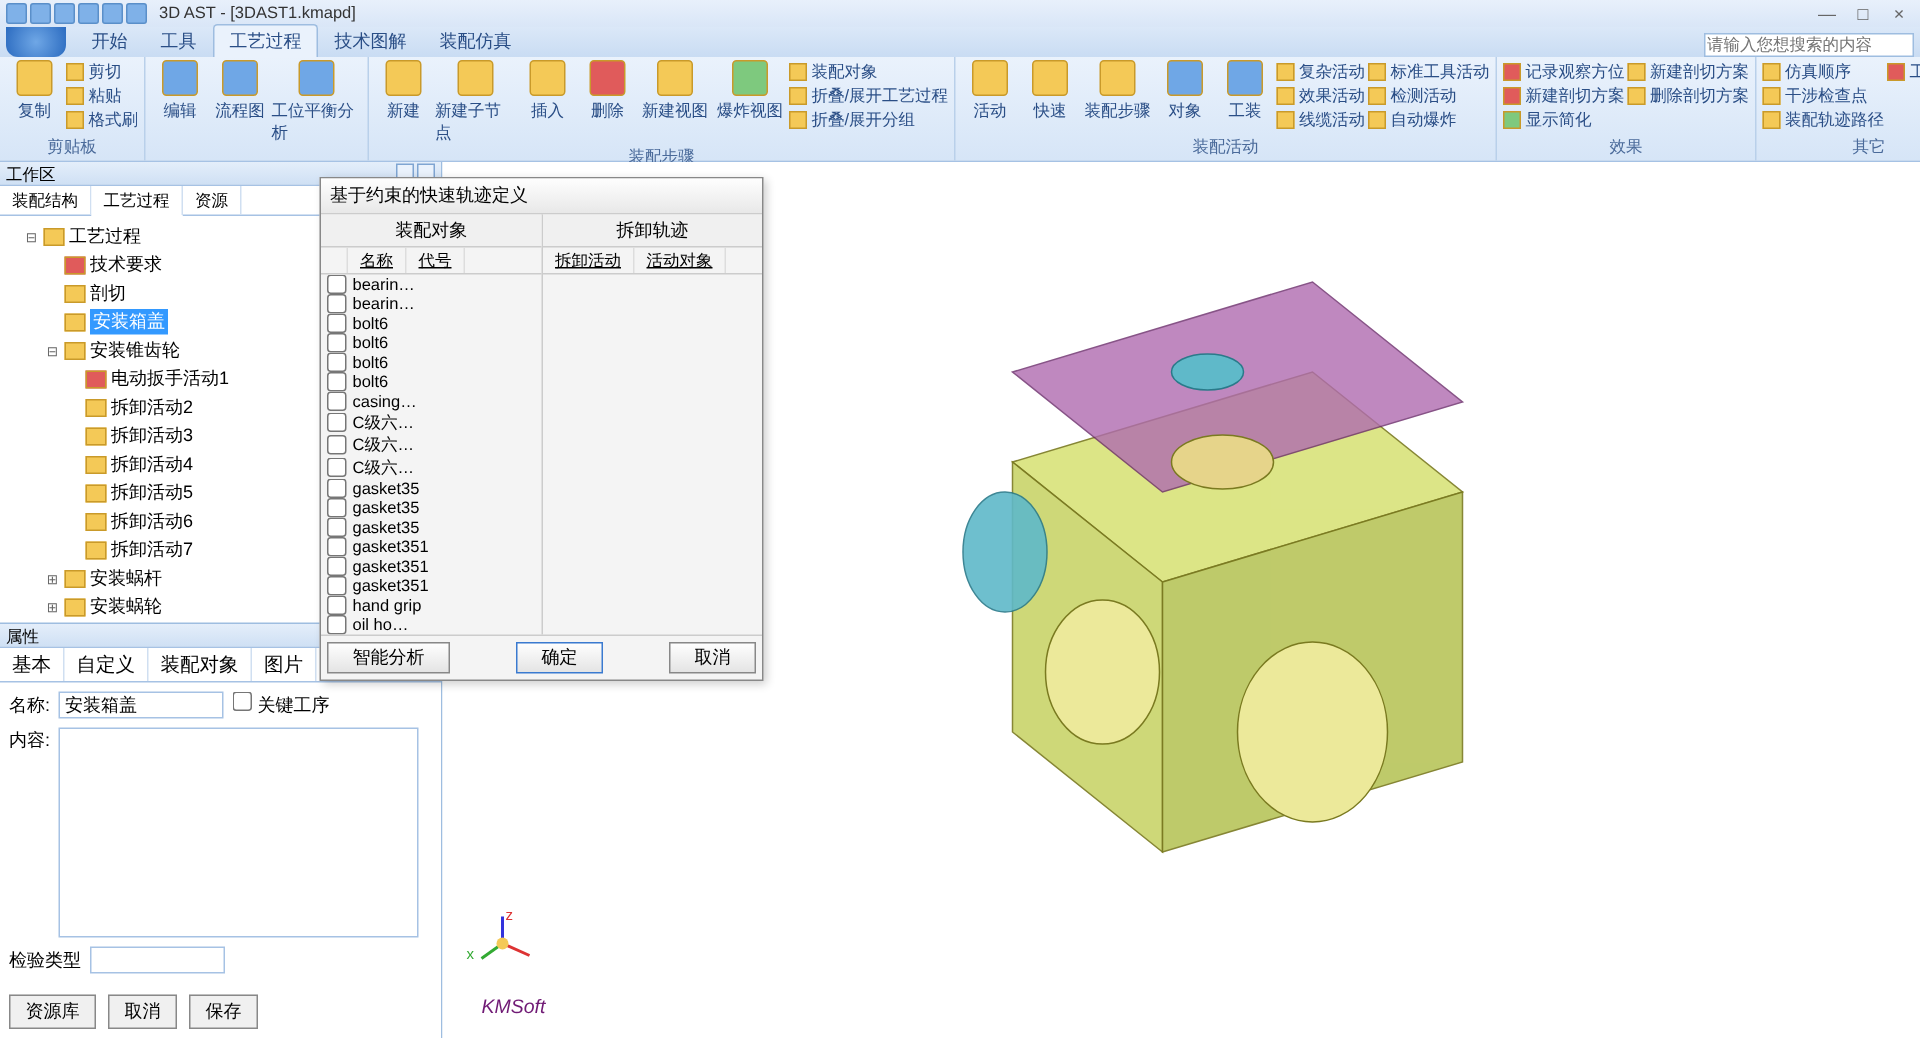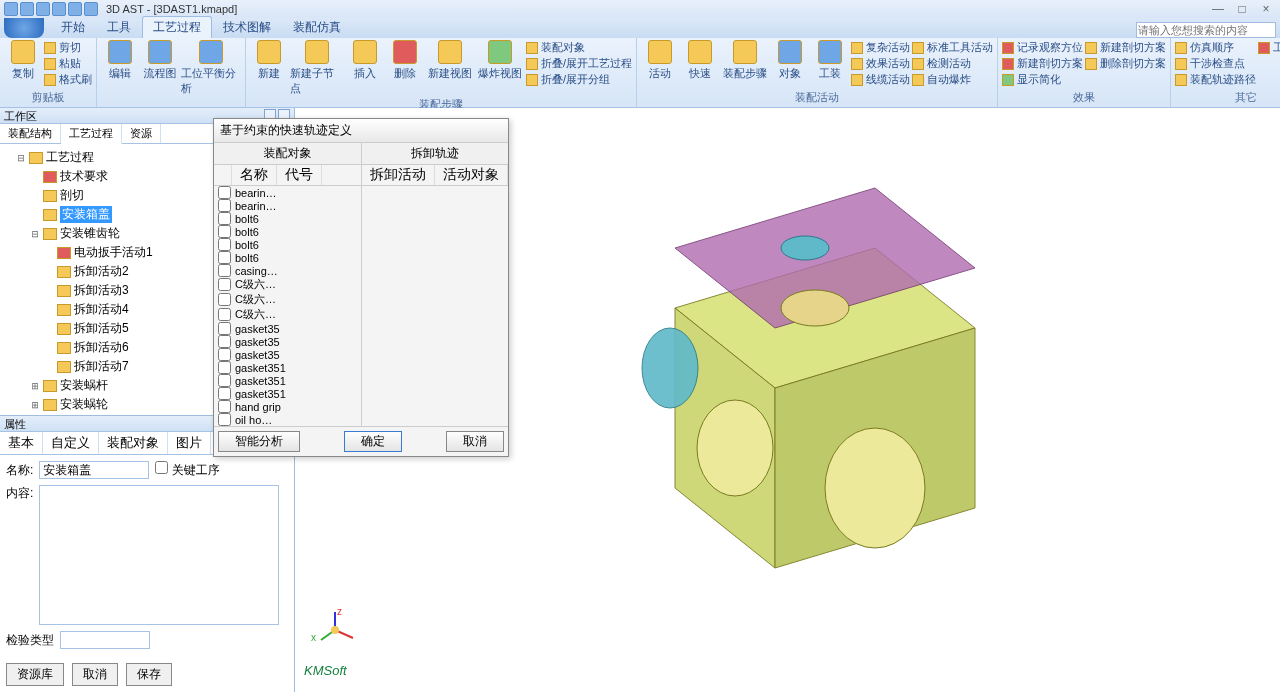--- a/index.html
+++ b/index.html
@@ -43,27 +43,27 @@
 .props-tabs div { padding: 2px 8px; border-right: 1px solid #d0dff1; cursor: pointer; }
 .props-body { padding: 6px; font-size: 12px; }
 .props-body .row { display: flex; align-items: center; margin-bottom: 6px; gap: 6px; }
 .props-body input[type=text] { border: 1px solid #a6c2e4; padding: 1px 3px; font-size: 12px; }
 .props-body textarea { border: 1px solid #a6c2e4; width: 240px; height: 140px; resize: none; }
 .props-btns { display: flex; gap: 8px; margin-top: 14px; }
 .props-btns button { padding: 2px 10px; border: 1px solid #888; background: #f0f0f0; font-size: 12px; cursor: pointer; }
 .viewport { flex: 1; position: relative; background: #fff; }
 .viewport svg.model { position: absolute; left: 300px; top: 60px; }
 .axis { position: absolute; left: 20px; bottom: 40px; font-size: 10px; }
-.logo { position: absolute; left: 9px; bottom: 14px; font-size: 13px; font-style: italic; color: #15803d; }
+.logo { position: absolute; left: 26px; bottom: 14px; font-size: 13px; font-style: italic; color: #701a75; }
 .dialog { position: absolute; left: 213px; top: 118px; width: 296px; background: #f4f4f4; border: 1px solid #888; box-shadow: 2px 2px 6px rgba(0,0,0,0.2); }
 .dialog .dtitle { background: linear-gradient(#fefefe,#e8e8e8); padding: 3px 6px; font-size: 12px; border-bottom: 1px solid #ccc; }
 .dialog .dcols { display: flex; }
 .dialog .col { border-right: 1px solid #ccc; }
 .dialog .colh { background: #f0f0f0; border-bottom: 1px solid #ccc; text-align: center; font-size: 12px; padding: 2px; }
-.dialog .subh { display: flex; border-bottom: 1px solid #ccc; font-size: 14px; }
+.dialog .subh { display: flex; border-bottom: 1px solid #ccc; font-size: 11px; text-decoration: underline; }
 .dialog .subh div { padding: 1px 8px; border-right: 1px solid #ddd; }
 .dialog .list { height: 240px; overflow: hidden; font-size: 11px; font-family: SimSun, monospace; }
 .dialog .litem { display: flex; align-items: center; padding: 0 4px; gap: 4px; }
 .dialog .litem input { margin: 0; }
 .dialog .dbtns { display: flex; justify-content: space-between; padding: 4px; border-top: 1px solid #ccc; }
 .dialog .dbtns button { padding: 1px 16px; border: 1px solid #888; background: linear-gradient(#fefefe,#e4e4e4); font-size: 12px; cursor: pointer; }
 </style>
 </head>
 <body>
 

